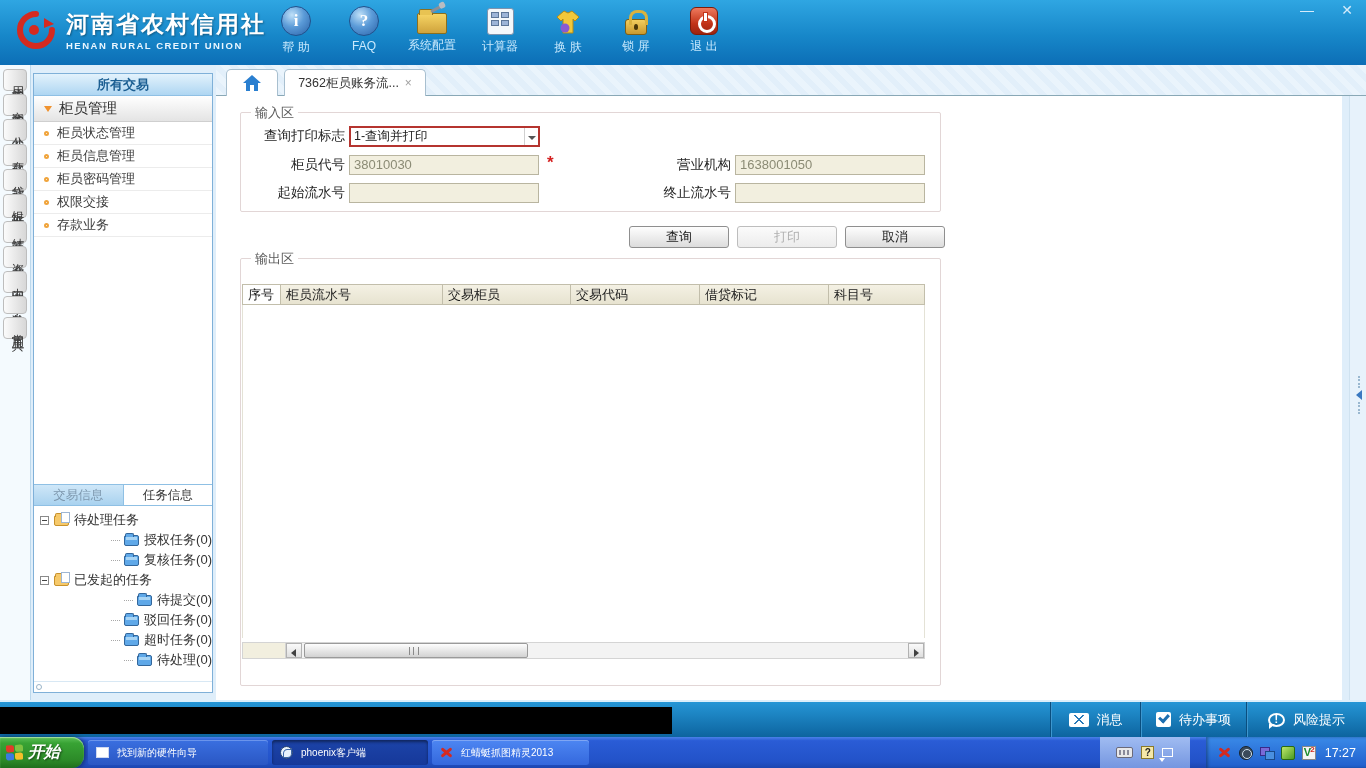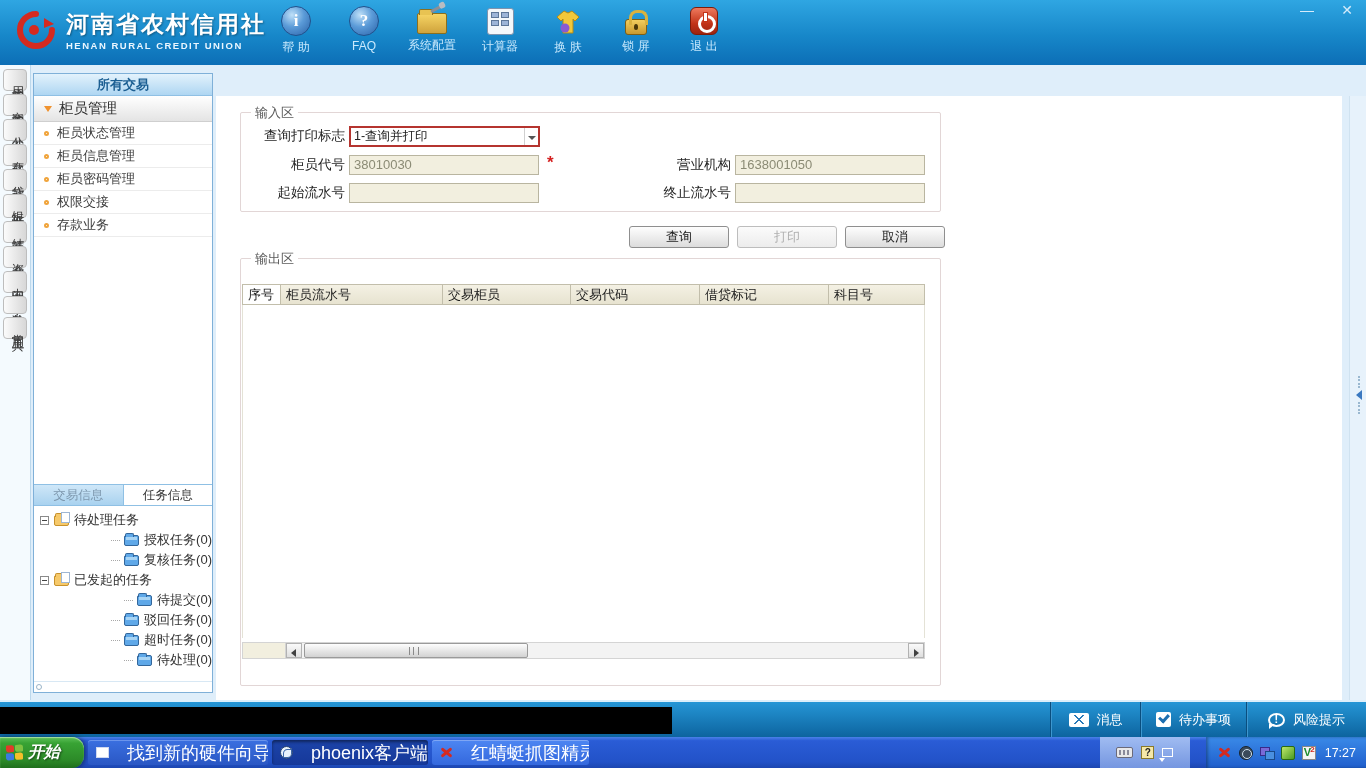--- a/index.html
+++ b/index.html
@@ -212,21 +212,21 @@
     box-shadow:inset 0 1px 1px #a8e0a0, 2px 0 4px rgba(0,0,0,.4);
     display:flex; align-items:center; gap:5px; padding-left:6px; cursor:pointer; flex:none; }
   #startbtn .slabel { color:#fff; font-size:16px; font-weight:bold; font-style:italic;
     text-shadow:1px 1px 2px rgba(0,0,0,.5); }
   .winflag { width:17px; height:15px; display:grid; grid-template-columns:1fr 1fr; gap:1px;
     transform:skewY(-4deg); }
   .winflag i { border-radius:1px 3px 1px 3px; }
   .winflag .r{background:#e23a2a;} .winflag .g{background:#7ec242;}
   .winflag .b{background:#3a7be0;} .winflag .y{background:#f5c02a;}
   .taskbtn { height:25px; margin:0 2px; border-radius:3px; display:flex; align-items:center;
-    gap:18px; padding:0 8px; color:#fff; font-size:18px; cursor:pointer; flex:none;
+    gap:8px; padding:0 8px; color:#fff; font-size:10px; cursor:pointer; flex:none;
     white-space:nowrap; overflow:hidden; }
   .taskbtn.t1 { width:180px; margin-left:4px; background:linear-gradient(180deg,#3a6fe0,#2a57c4);
     box-shadow:inset 0 1px 0 #6a94ec; }
   .taskbtn.t2 { width:156px; background:linear-gradient(180deg,#1c44a8,#16389a);
     box-shadow:inset 0 2px 3px rgba(0,0,0,.45); }
   .taskbtn.t3 { width:157px; background:linear-gradient(180deg,#4d86f2,#3468dd);
     box-shadow:inset 0 1px 0 #7fa6f4; }
   .ic-doc { width:13px; height:11px; background:#fff; border:1px solid #cfd8f0; flex:none; }
   .ic-globe { width:13px; height:13px; border-radius:50%; background:#e8f2fc;
     border:1px solid #24406e; position:relative; flex:none; }
@@ -426,20 +426,32 @@
         <span class="dotl"></span>
         <span class="fold child"></span>
         <span>待处理(0)</span>
       </div>
     </div>
     <div id="sb-foot">
       <span class="knob"></span>
     </div>
   </div>
 
+  <div id="tabstrip" class="abs">
+    <div id="tab-home" class="mtab">
+      <svg width="20" height="18" viewBox="0 0 20 18">
+        <path d="M10 1 L19 9 L16 9 L16 17 L4 17 L4 9 L1 9 Z" fill="#2a7fd0"></path>
+        <rect x="8" y="11" width="4" height="6" fill="#fff"></rect>
+      </svg>
+    </div>
+    <div id="tab-active" class="mtab">
+      <span>7362柜员账务流...</span>
+      <span class="x">×</span>
+    </div>
+  </div>
 
   <div id="panel" class="abs">
 
     <div class="gbox" style="left:24px; top:16px; width:701px; height:100px;">
       <span class="gleg">输入区</span>
     </div>
 
     <div class="flabel" style="left:19px; top:30px;">查询打印标志</div>
     <div id="ddl" style="left:133px; top:30px;">
       <span class="val">1-查询并打印</span>

